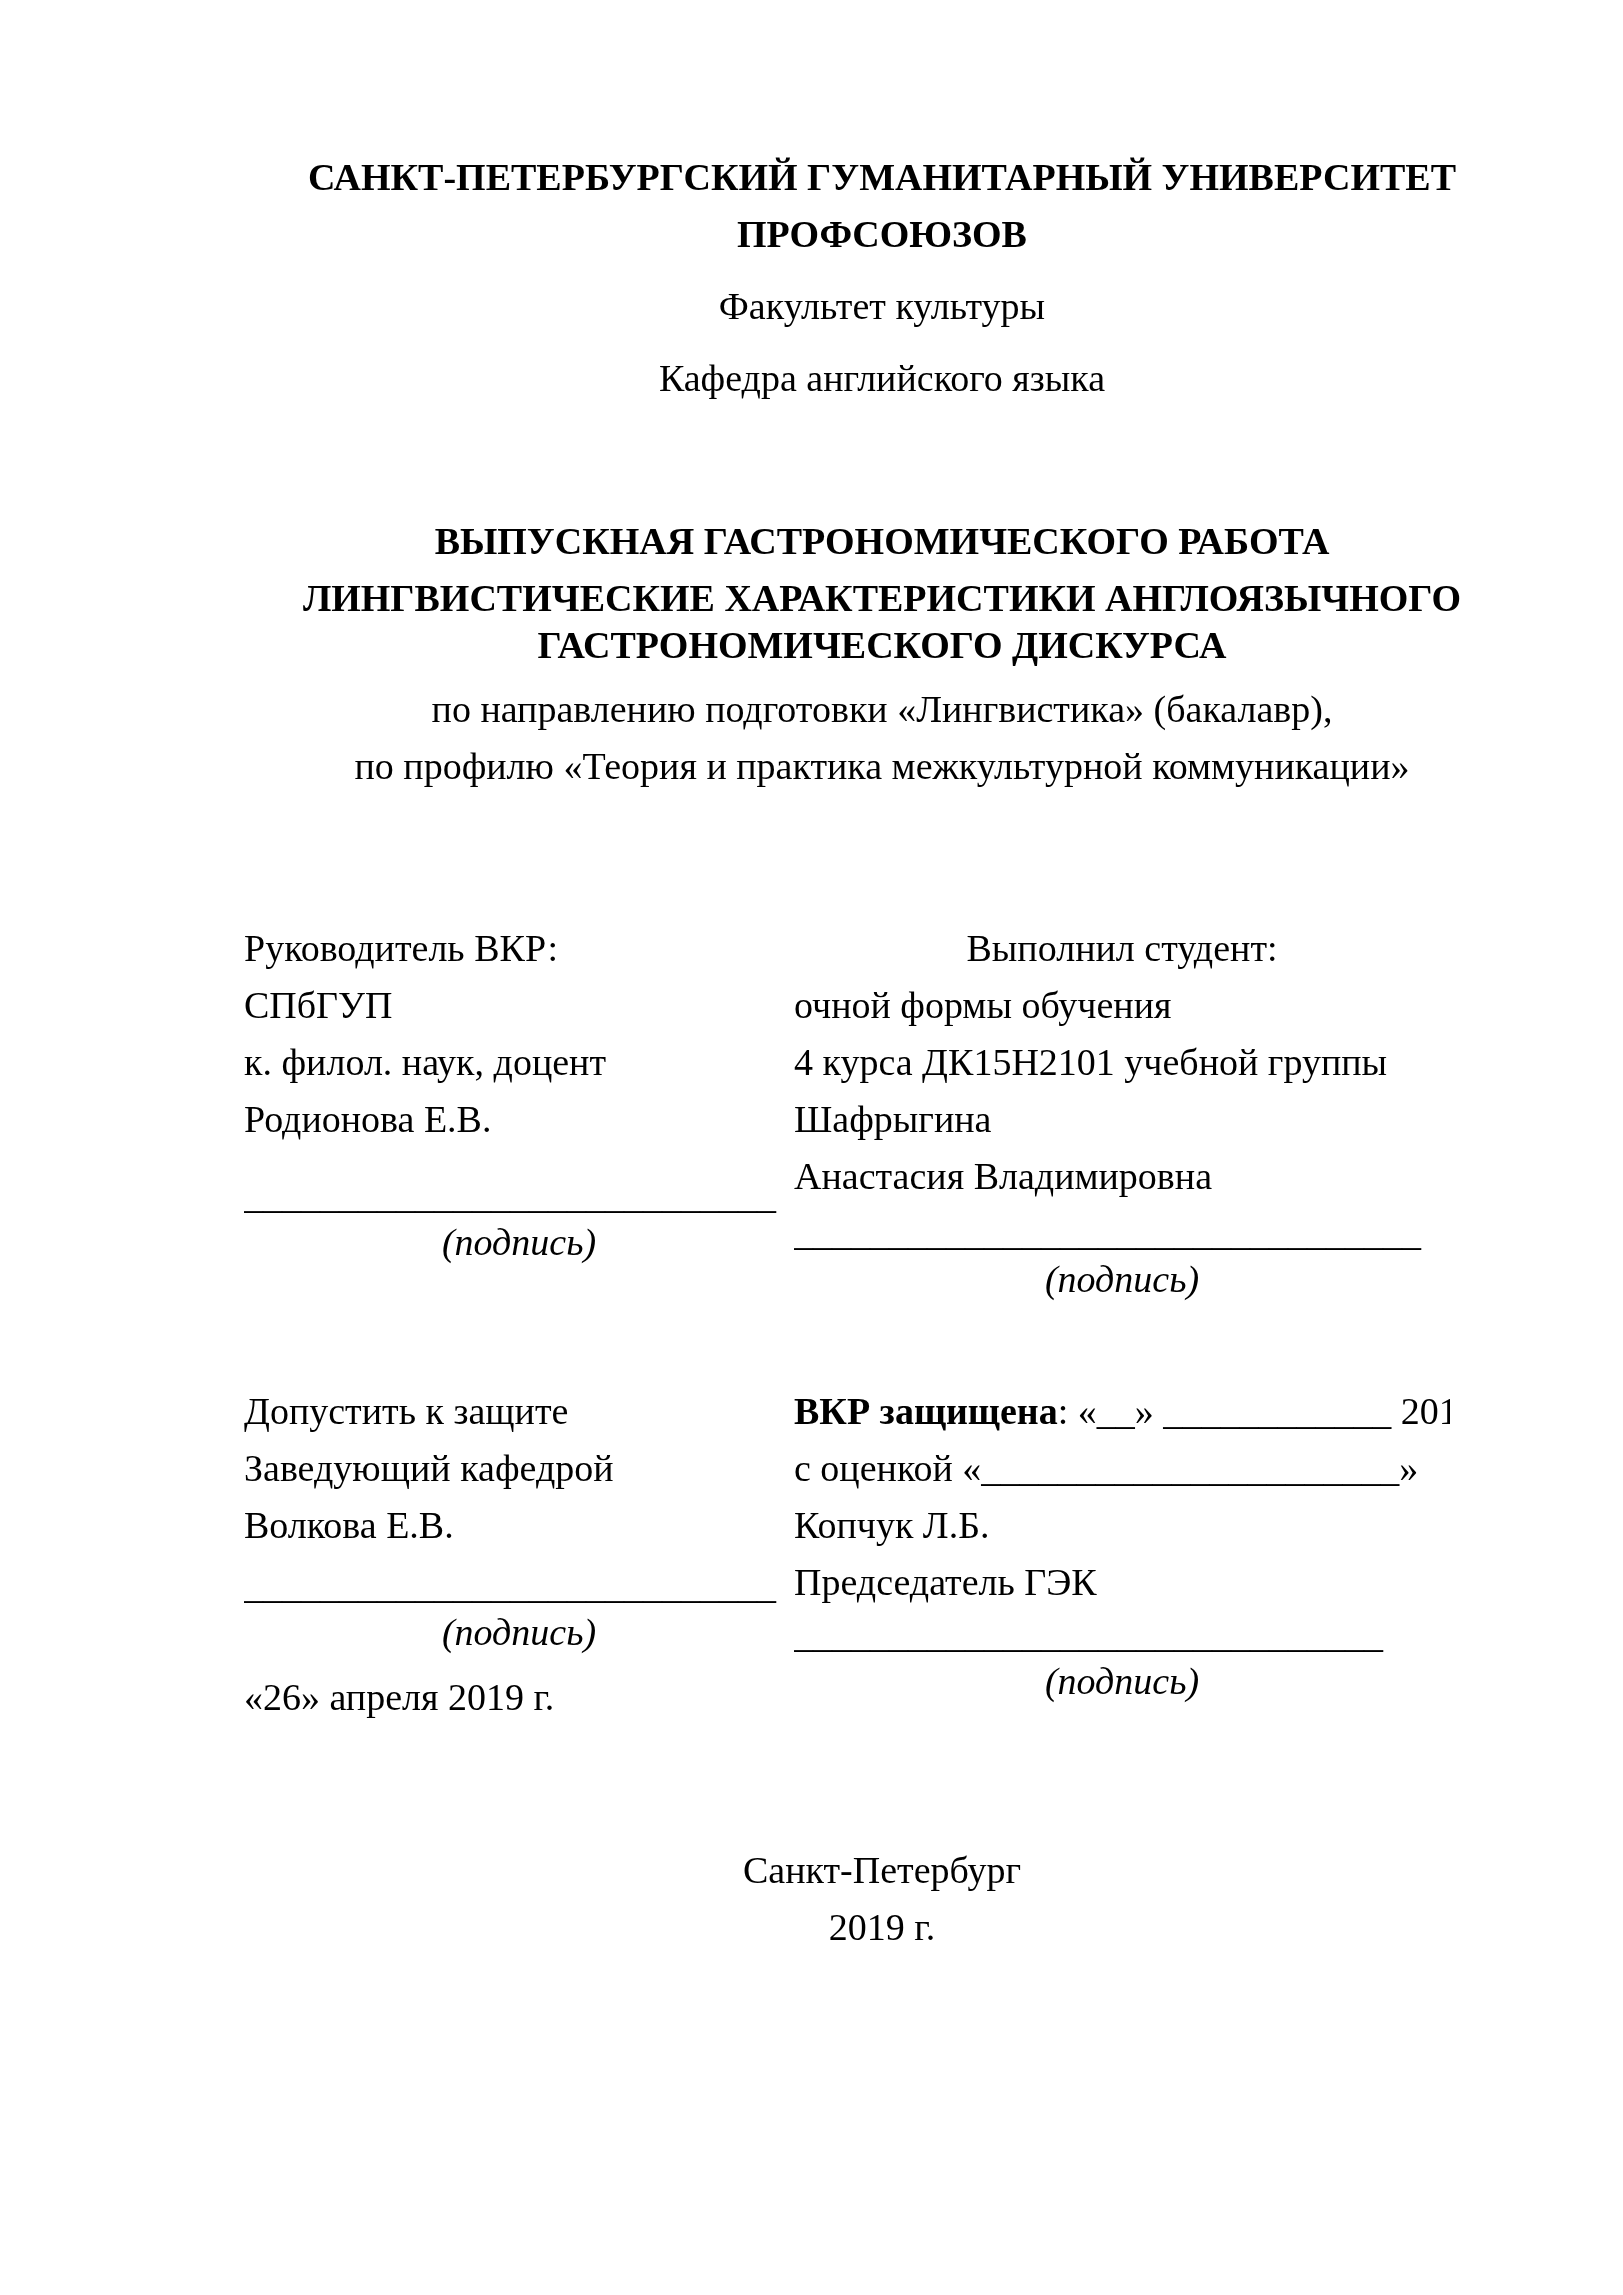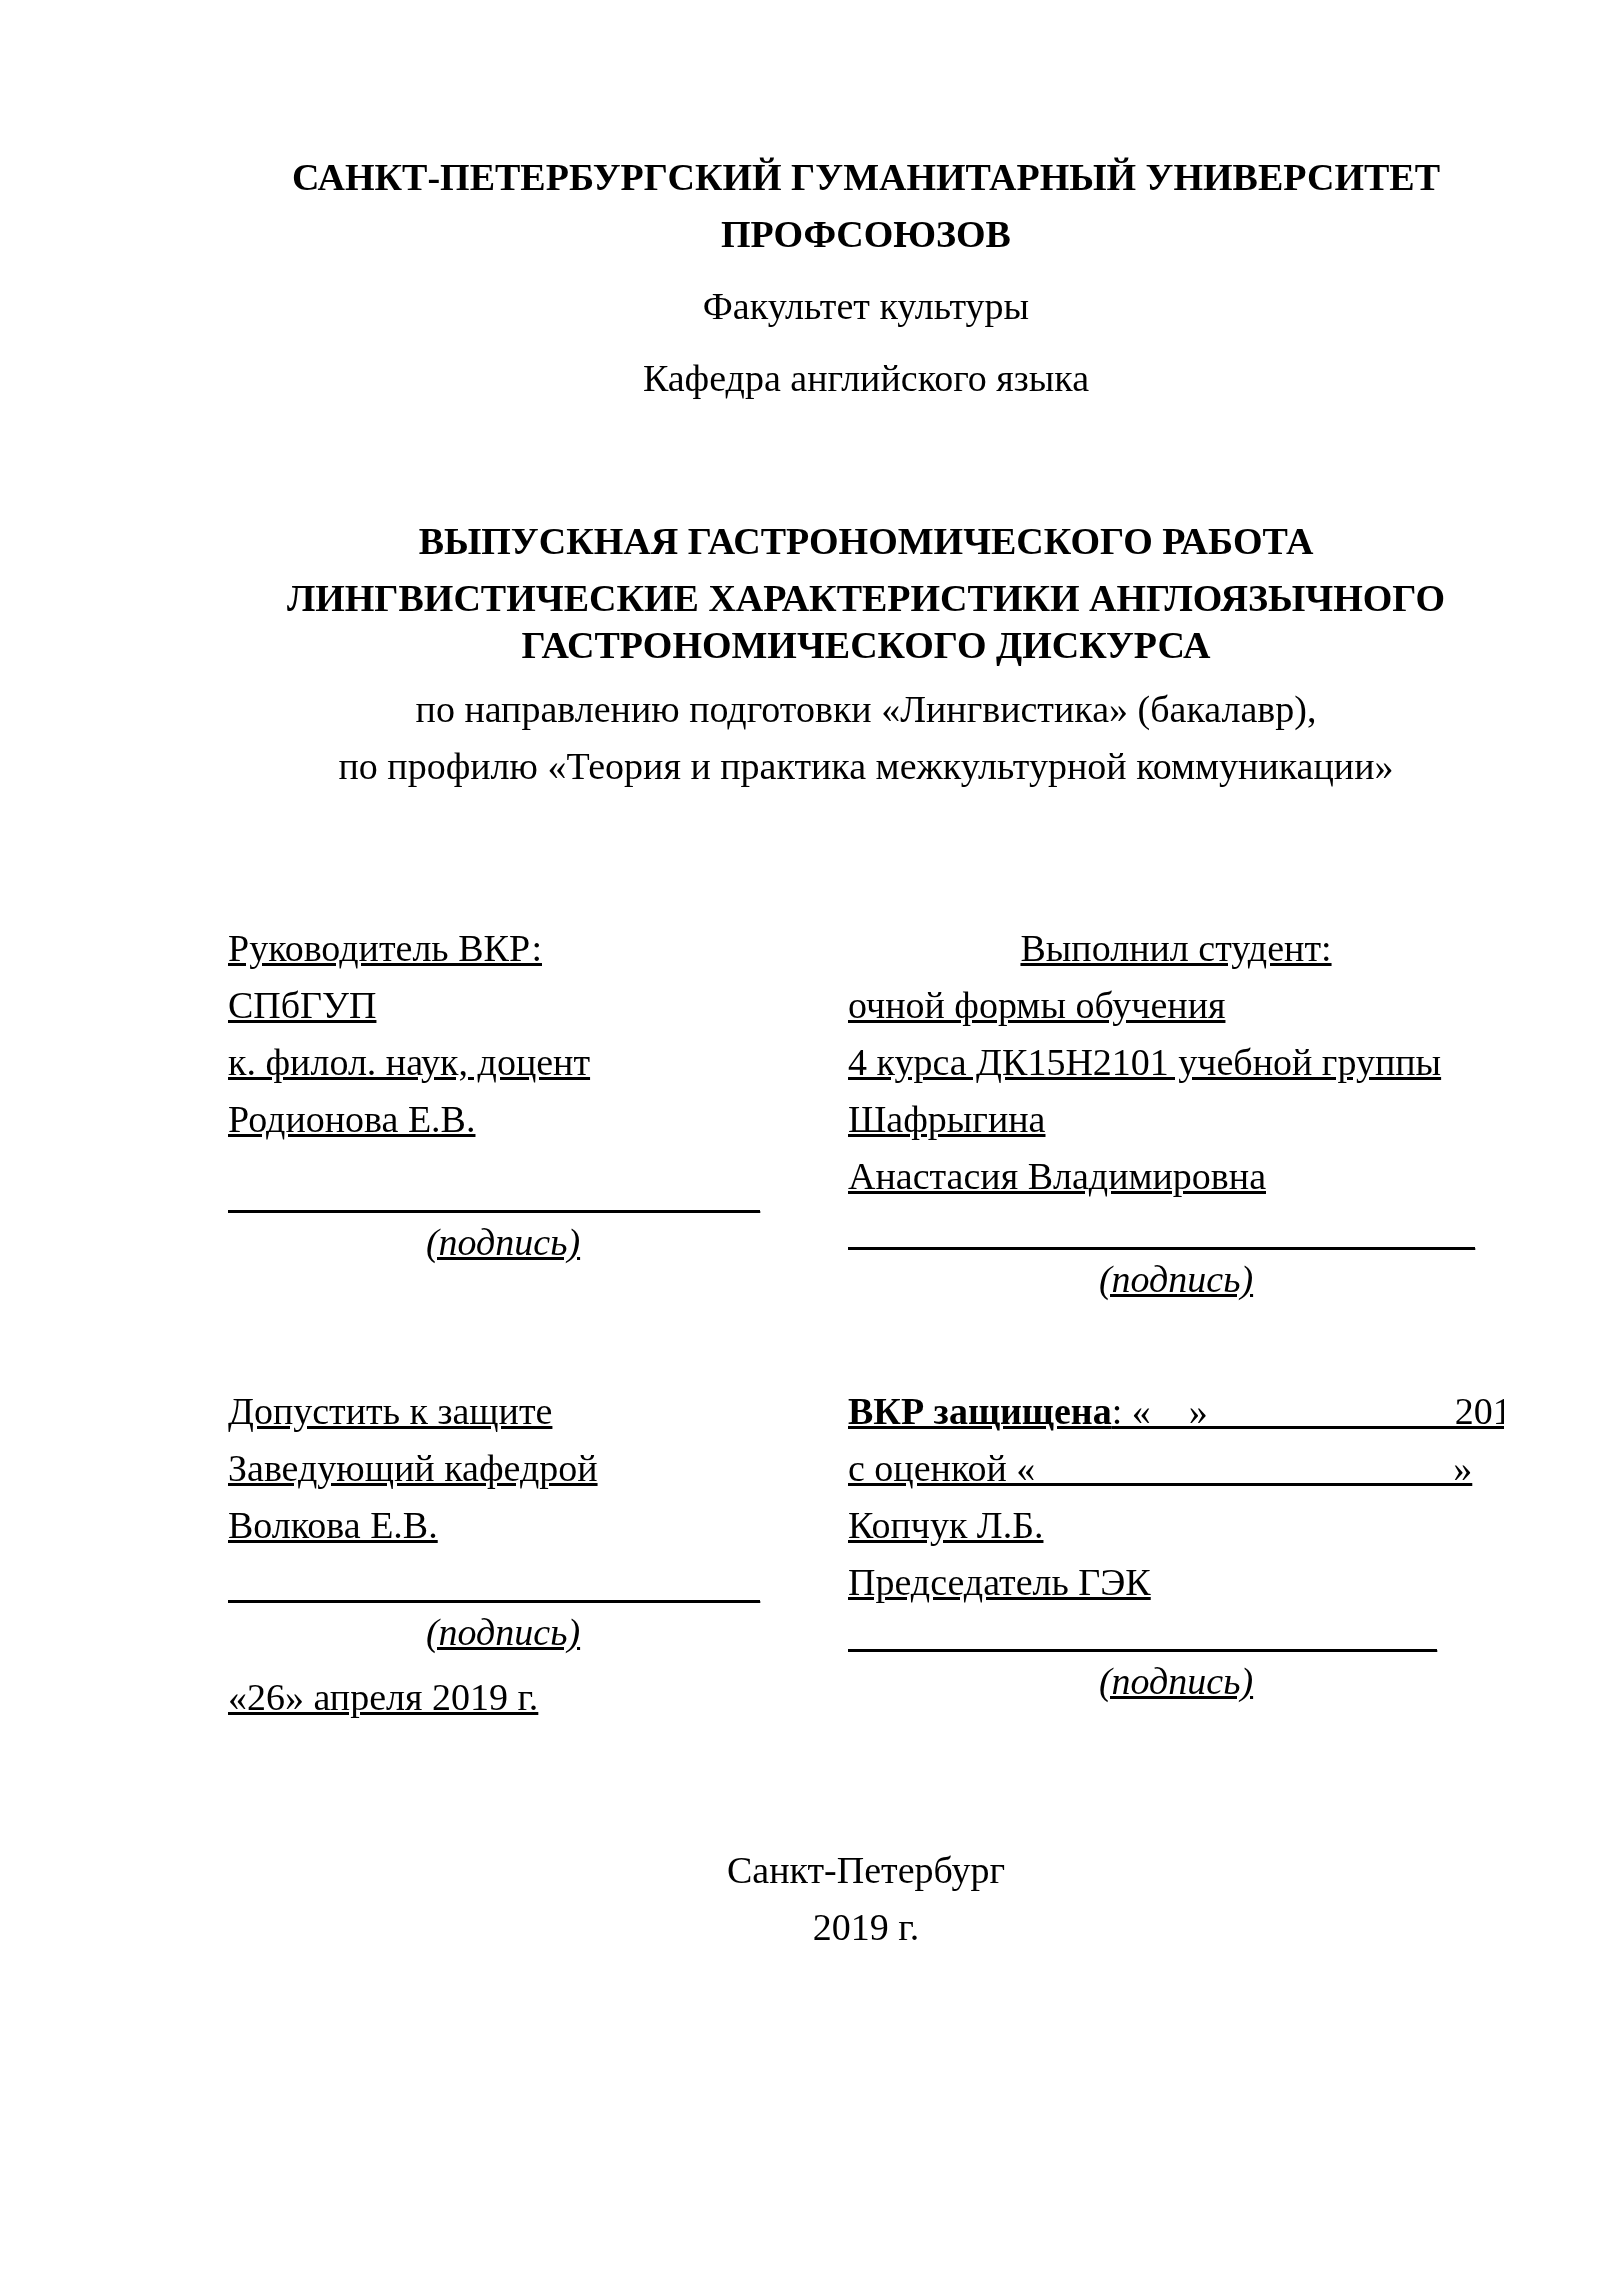--- a/index.html
+++ b/index.html
@@ -12,37 +12,35 @@
     width: 1623px;
     height: 2295px;
     background: #ffffff;
     color: #000000;
     font-family: "Liberation Serif", "DejaVu Serif", serif;
     font-size: 38px;
     overflow: hidden;
   }
   .content {
     position: absolute;
-    left: 228px;
+    left: 244px;
     top: 149px;
     width: 1276px;
   }
   .line { line-height: 57px; min-height: 57px; }
   .tline { line-height: 47px; min-height: 47px; }
   .center { text-align: center; }
   .right  { text-align: right; }
   .bold   { font-weight: bold; }
   .just   { text-align: justify; text-align-last: justify; }
   .nowrap { white-space: nowrap; overflow: hidden; }
 
   .cols {
     display: flex;
-    justify-content: space-between;
     align-items: flex-start;
-    text-decoration: underline;
   }
   .col-left  { width: 550px; }
   .col-right { width: 656px; }
 
   .sig-line {
     line-height: 47px;
     min-height: 47px;
     white-space: nowrap;
     overflow: hidden;
     letter-spacing: 0;

